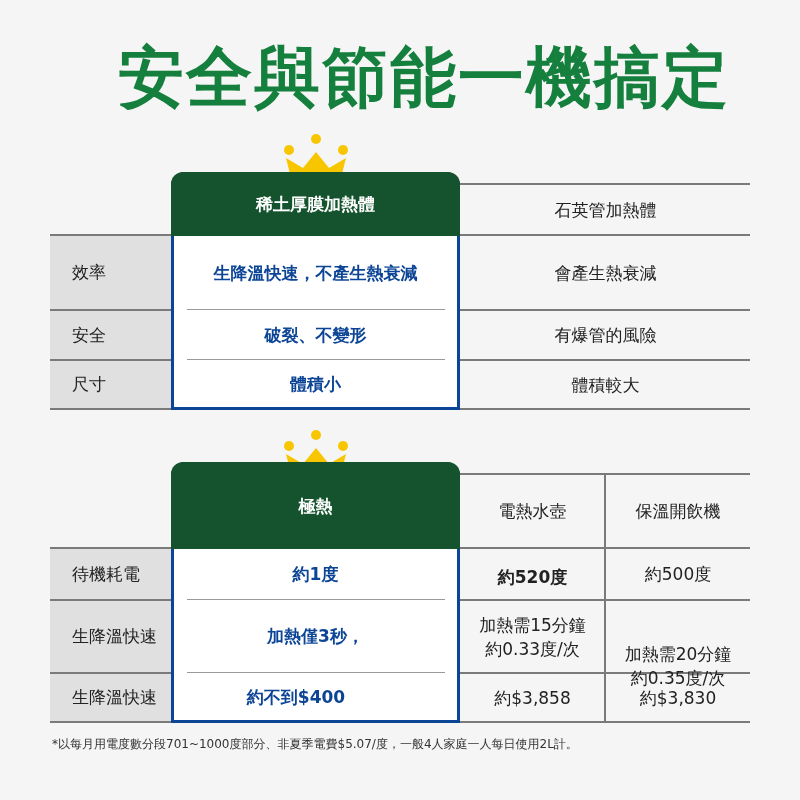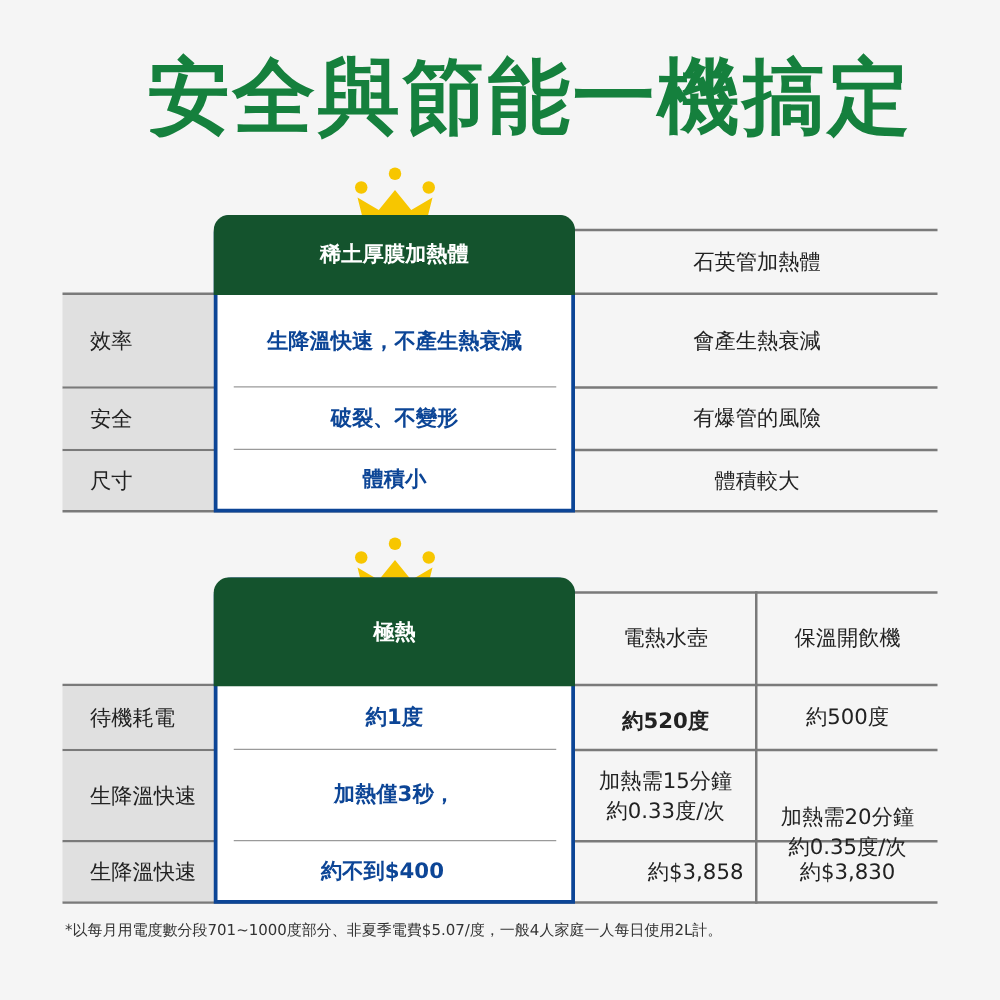--- a/index.html
+++ b/index.html
@@ -103,34 +103,34 @@
   <div class="hl-box" style="left:171px; top:462px; width:289px; height:261px;"></div>
   <div class="hl-head" style="left:171px; top:462px; width:289px; height:87px;">
     <span>極熱</span>
   </div>
   <div class="hl-cell" style="left:174px; top:549px; width:283px; height:50px;">約1度</div>
   <div class="hl-sep" style="left:187px; top:599px; width:258px;"></div>
   <div class="hl-cell" style="left:174px; top:600px; width:283px; height:72px;">
     <span>加熱僅3秒，</span>
   </div>
   <div class="hl-sep" style="left:187px; top:672px; width:258px;"></div>
-  <div class="hl-cell" style="left:184px; top:673px; width:244px; height:48px;">約不到$400</div>
+  <div class="hl-cell" style="left:174px; top:673px; width:244px; height:48px;">約不到$400</div>
 
   <div class="cell" style="left:461px; top:475px; width:143px; height:72px;">電熱水壺</div>
   <div class="cell" style="left:606px; top:475px; width:144px; height:72px;">保溫開飲機</div>
 
   <div class="cell" style="left:461px; top:549px; width:143px; height:56px;font-weight:bold;">約520度</div>
   <div class="cell" style="left:606px; top:549px; width:144px; height:50px;">約500度</div>
 
   <div class="cell" style="left:461px; top:601px; width:143px; height:71px;">
     <span>加熱需15分鐘</span>
     <span>約0.33度/次</span>
   </div>
   <div class="cell" style="left:606px; top:613px; width:144px; height:71px;margin-top:17px;">
     <span>加熱需20分鐘</span>
     <span>約0.35度/次</span>
   </div>
 
-  <div class="cell" style="left:461px; top:674px; width:143px; height:47px;margin-left:24px;">約$3,858</div>
+  <div class="cell" style="left:461px; top:674px; width:143px; height:47px;">約$3,858</div>
   <div class="cell" style="left:606px; top:674px; width:144px; height:47px;">約$3,830</div>
 </div>
 
 <div class="footnote">*以每月用電度數分段701~1000度部分、非夏季電費$5.07/度，一般4人家庭一人每日使用2L計。</div>
 
 </body></html>

